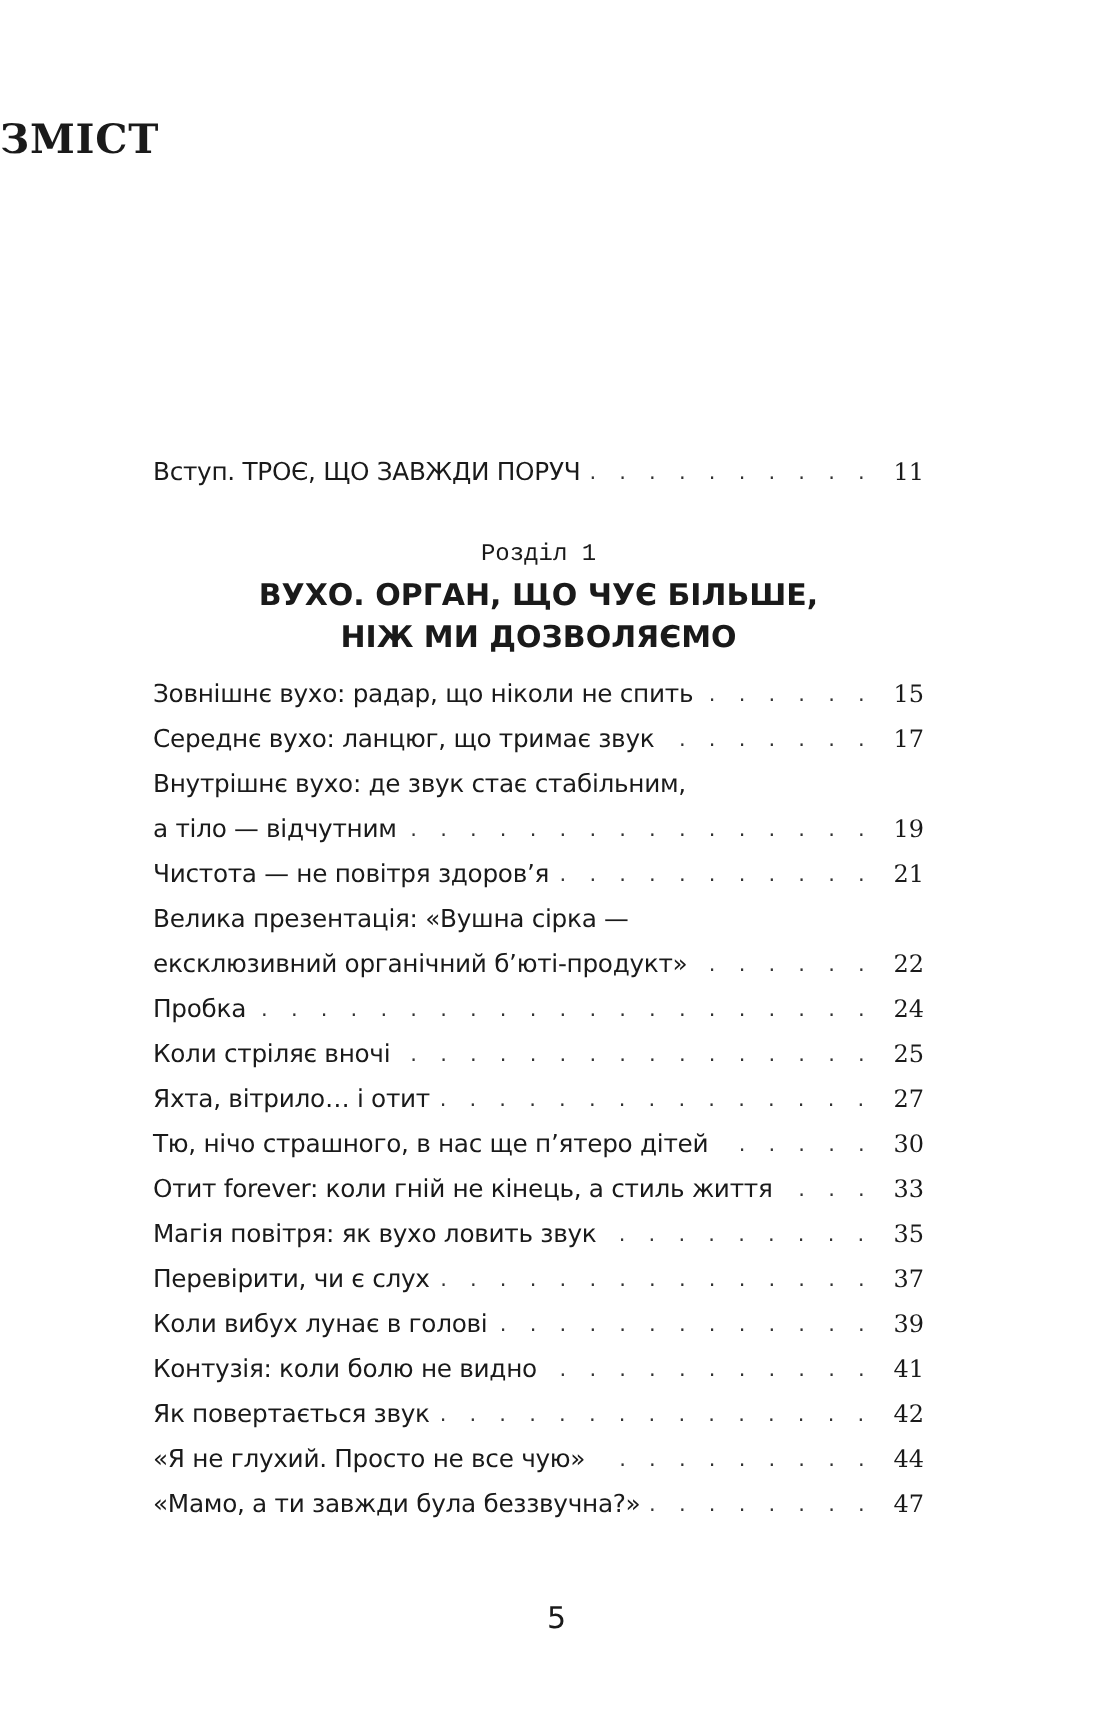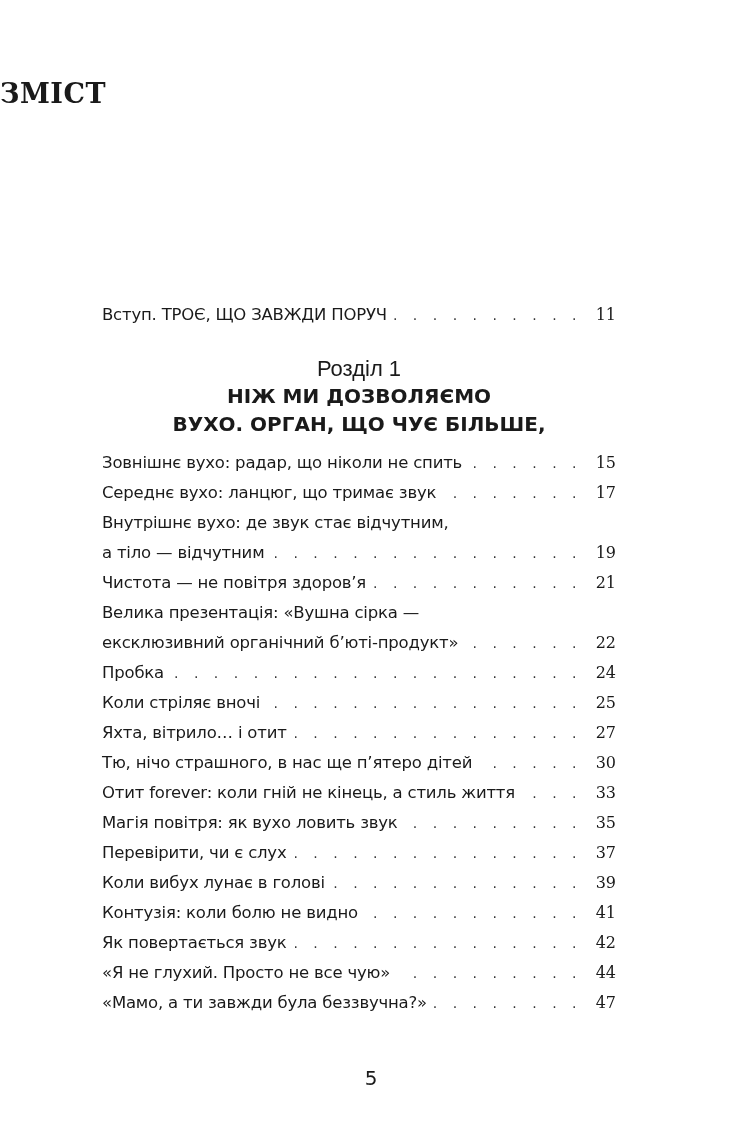--- a/index.html
+++ b/index.html
@@ -8,57 +8,57 @@
   .title { position: absolute; left: 0; width: 742px; top: 78px; 
            font-family: "DejaVu Serif", serif; font-weight: bold; font-size: 27px; letter-spacing: 0.5px; }
   .toc { position: absolute; left: 102px; width: 514px; top: 300px; }
   .row { display: flex; align-items: flex-end; font-size: 17px; line-height: 30px; height: 30px; }
   .row .t { white-space: nowrap; font-family: "DejaVu Sans", sans-serif; font-size: 16.5px; letter-spacing: -0.2px; }
   .row .dots { flex: 1; overflow: hidden; white-space: nowrap; margin: 0 6px; color: #333;
                font-family: "DejaVu Sans", sans-serif; font-size: 14px; letter-spacing: 5.5px; line-height: 30px; direction: rtl; }
   .row .p { width: 28px; text-align: right; font-family: "DejaVu Serif", serif; font-size: 16px; }
   .multi { font-family: "DejaVu Sans", sans-serif; font-size: 16.5px; line-height: 30px; height: 30px; letter-spacing: -0.2px; white-space: nowrap; }
   .chapter { text-align: center; margin-top: 26px; }
-  .chapter-num { font-family: Liberation Sans, sans-serif; font-size: 22px; line-height: 26px; }
+  .chapter-num { font-family: Liberation Mono, monospace; font-size: 16px; line-height: 26px; }
   .chapter-title { font-family: "DejaVu Sans", sans-serif; font-weight: bold; font-size: 20px; line-height: 28px; margin-bottom: 10px; }
   .intro .t { font-family: "DejaVu Sans", sans-serif; }
   .pagenum { position: absolute; left: 0; width: 742px; top: 1066px; text-align: center;
              font-family: "DejaVu Sans", sans-serif; font-size: 20px; }
 </style>
 </head>
 <body>
 
 <div class="title">ЗМІСТ</div>
 
 <div class="toc">
   <div class="row intro">
     <span class="t">Вступ. ТРОЄ, ЩО ЗАВЖДИ ПОРУЧ</span>
     <span class="dots">. . . . . . . . . . . . . . . . . . . . . . . . . . . . . . . . . . . . . .</span>
     <span class="p">11</span>
   </div>
 
   <div class="chapter">
     <div class="chapter-num">Розділ 1</div>
     <div class="chapter-title">
+      <div>ВУХО. ОРГАН, ЩО ЧУЄ БІЛЬШЕ,</div>
       <div>НІЖ МИ ДОЗВОЛЯЄМО</div>
-      <div>ВУХО. ОРГАН, ЩО ЧУЄ БІЛЬШЕ,</div>
     </div>
   </div>
 
   <div class="row">
     <span class="t">Зовнішнє вухо: радар, що ніколи не спить</span>
     <span class="dots">. . . . . . . . . . . . . . . . . . . . . . . . . . . . . . . . . . . . . .</span>
     <span class="p">15</span>
   </div>
   <div class="row">
     <span class="t">Середнє вухо: ланцюг, що тримає звук</span>
     <span class="dots">. . . . . . . . . . . . . . . . . . . . . . . . . . . . . . . . . . . . . .</span>
     <span class="p">17</span>
   </div>
-  <div class="multi">Внутрішнє вухо: де звук стає відчутним,</div>
+  <div class="multi">Внутрішнє вухо: де звук стає стабільним,</div>
   <div class="row">
     <span class="t">а тіло — відчутним</span>
     <span class="dots">. . . . . . . . . . . . . . . . . . . . . . . . . . . . . . . . . . . . . .</span>
     <span class="p">19</span>
   </div>
   <div class="row">
     <span class="t">Чистота — не повітря здоров’я</span>
     <span class="dots">. . . . . . . . . . . . . . . . . . . . . . . . . . . . . . . . . . . . . .</span>
     <span class="p">21</span>
   </div>

